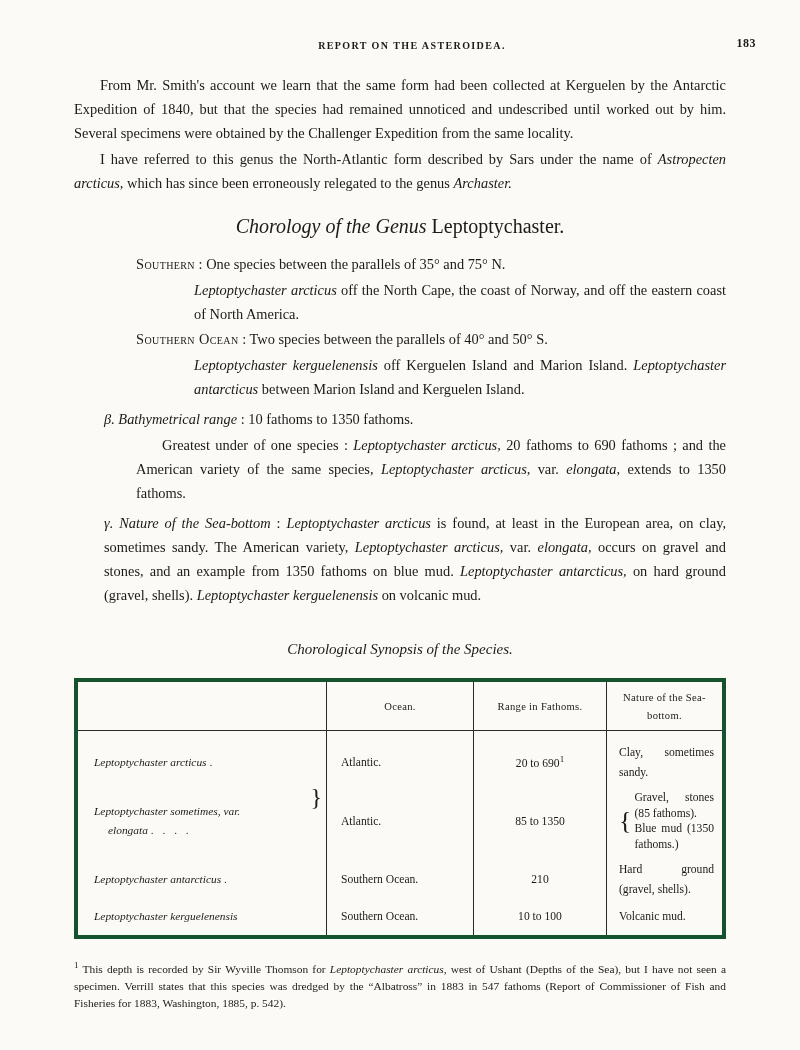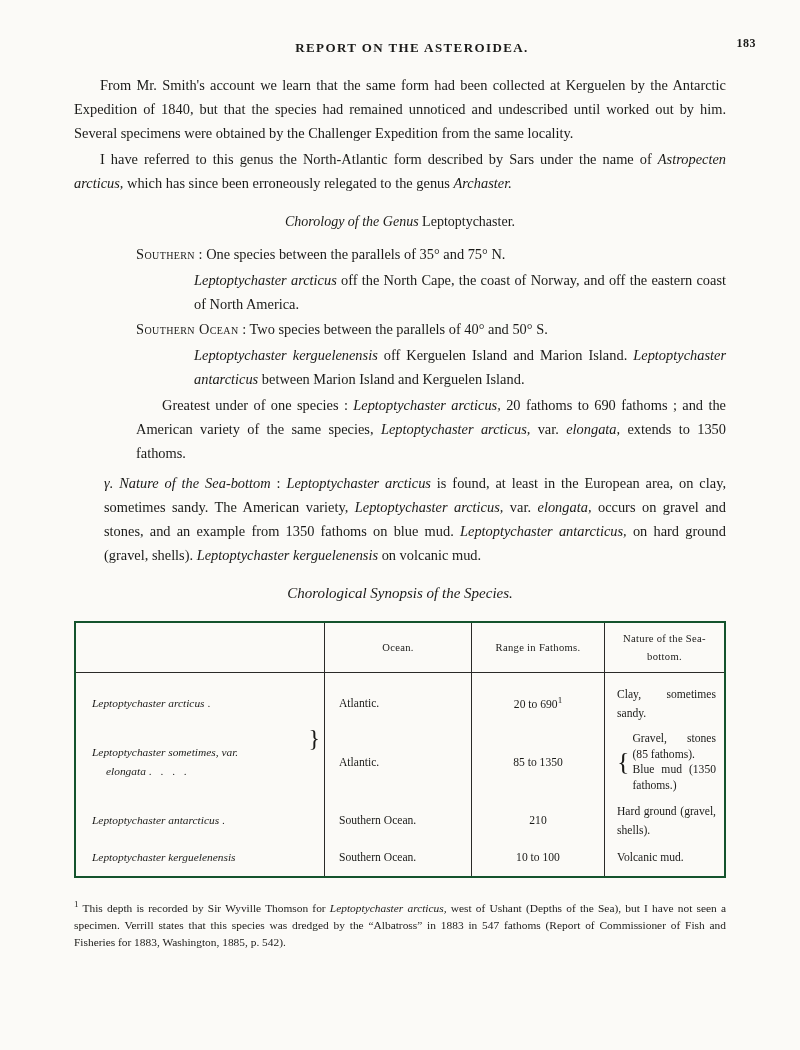--- a/index.html
+++ b/index.html
@@ -21,21 +21,21 @@
     box-sizing: border-box;
     padding: 40px 72px 0 72px;
   }
   .header {
     position: relative;
     height: 34px;
   }
   .running-head {
     text-align: center;
     font-family: "Liberation Serif", serif;
-    font-size: 13px;
+    font-size: 10px;
     letter-spacing: 1.4px;
     font-weight: 700;
     padding-left: 24px;
   }
   .folio {
     position: absolute;
     right: -28px;
     top: -4px;
     font-size: 12px;
     font-weight: 700;
@@ -55,21 +55,21 @@
   }
   .it { font-style: italic; }
   .sc {
     font-variant: small-caps;
     letter-spacing: 0.4px;
   }
   .center {
     text-align: center;
     text-indent: 0;
     margin: 14px 0 10px 0;
-    font-size: 14px;
+    font-size: 20px;
   }
   .chorology-title .it { font-style: italic; }
   .list-item {
     margin-top: 6px;
     text-indent: 0;
     padding-left: 30px;
     text-align: justify;
   }
   .list-item > .label {
     font-style: italic;
@@ -92,28 +92,28 @@
   }
   .greek-body {
     padding-left: 62px;
     text-indent: 26px;
     text-align: justify;
   }
   .synopsis-title {
     text-align: center;
     font-style: italic;
     font-size: 15px;
-    margin: 13px 0 12px 0;
+    margin: 30px 0 12px 0;
   }
   table.synopsis {
     width: 652px;
     margin: 16px auto;
     border-collapse: collapse;
     font-size: 11.6px;
-    border: 2px solid #14532d;
+    border: 4px solid #14532d;
   }
   table.synopsis th,
   table.synopsis td {
     border-left: 1px solid #2a2a28;
     border-right: 1px solid #2a2a28;
     padding: 4px 8px;
     vertical-align: middle;
   }
   table.synopsis thead th {
     font-weight: normal;
@@ -233,20 +233,23 @@
     </p>
 
     <p class="hang">
       <span class="sc">Southern Ocean</span><span> : Two species between the parallels of 40° and 50° S.</span>
     </p>
 
     <p class="hang2">
       <span class="it">Leptoptychaster kerguelenensis</span><span> off Kerguelen Island and Marion Island.  </span><span class="it">Leptoptychaster antarcticus</span><span> between Marion Island and Kerguelen Island.</span>
     </p>
 
+    <p class="greek-item">
+      <span class="it">β. Bathymetrical range</span><span> : 10 fathoms to 1350 fathoms.</span>
+    </p>
 
     <p class="greek-body">
       <span>Greatest under of one species : </span><span class="it">Leptoptychaster arcticus,</span><span> 20 fathoms to 690 fathoms ; and the American variety of the same species, </span><span class="it">Leptoptychaster arcticus,</span><span> var. </span><span class="it">elongata,</span><span> extends to 1350 fathoms.</span>
     </p>
 
     <p class="greek-item">
       <span class="it">γ. Nature of the Sea-bottom</span><span> : </span><span class="it">Leptoptychaster arcticus</span><span> is found, at least in the European area, on clay, sometimes sandy.  The American variety, </span><span class="it">Leptoptychaster arcticus,</span><span> var. </span><span class="it">elongata,</span><span> occurs on gravel and stones, and an example from 1350 fathoms on blue mud.  </span><span class="it">Leptoptychaster antarcticus,</span><span> on hard ground (gravel, shells).  </span><span class="it">Leptoptychaster kerguelenensis</span><span> on volcanic mud.</span>
     </p>
 
     <div class="synopsis-title">Chorological Synopsis of the Species.</div>

